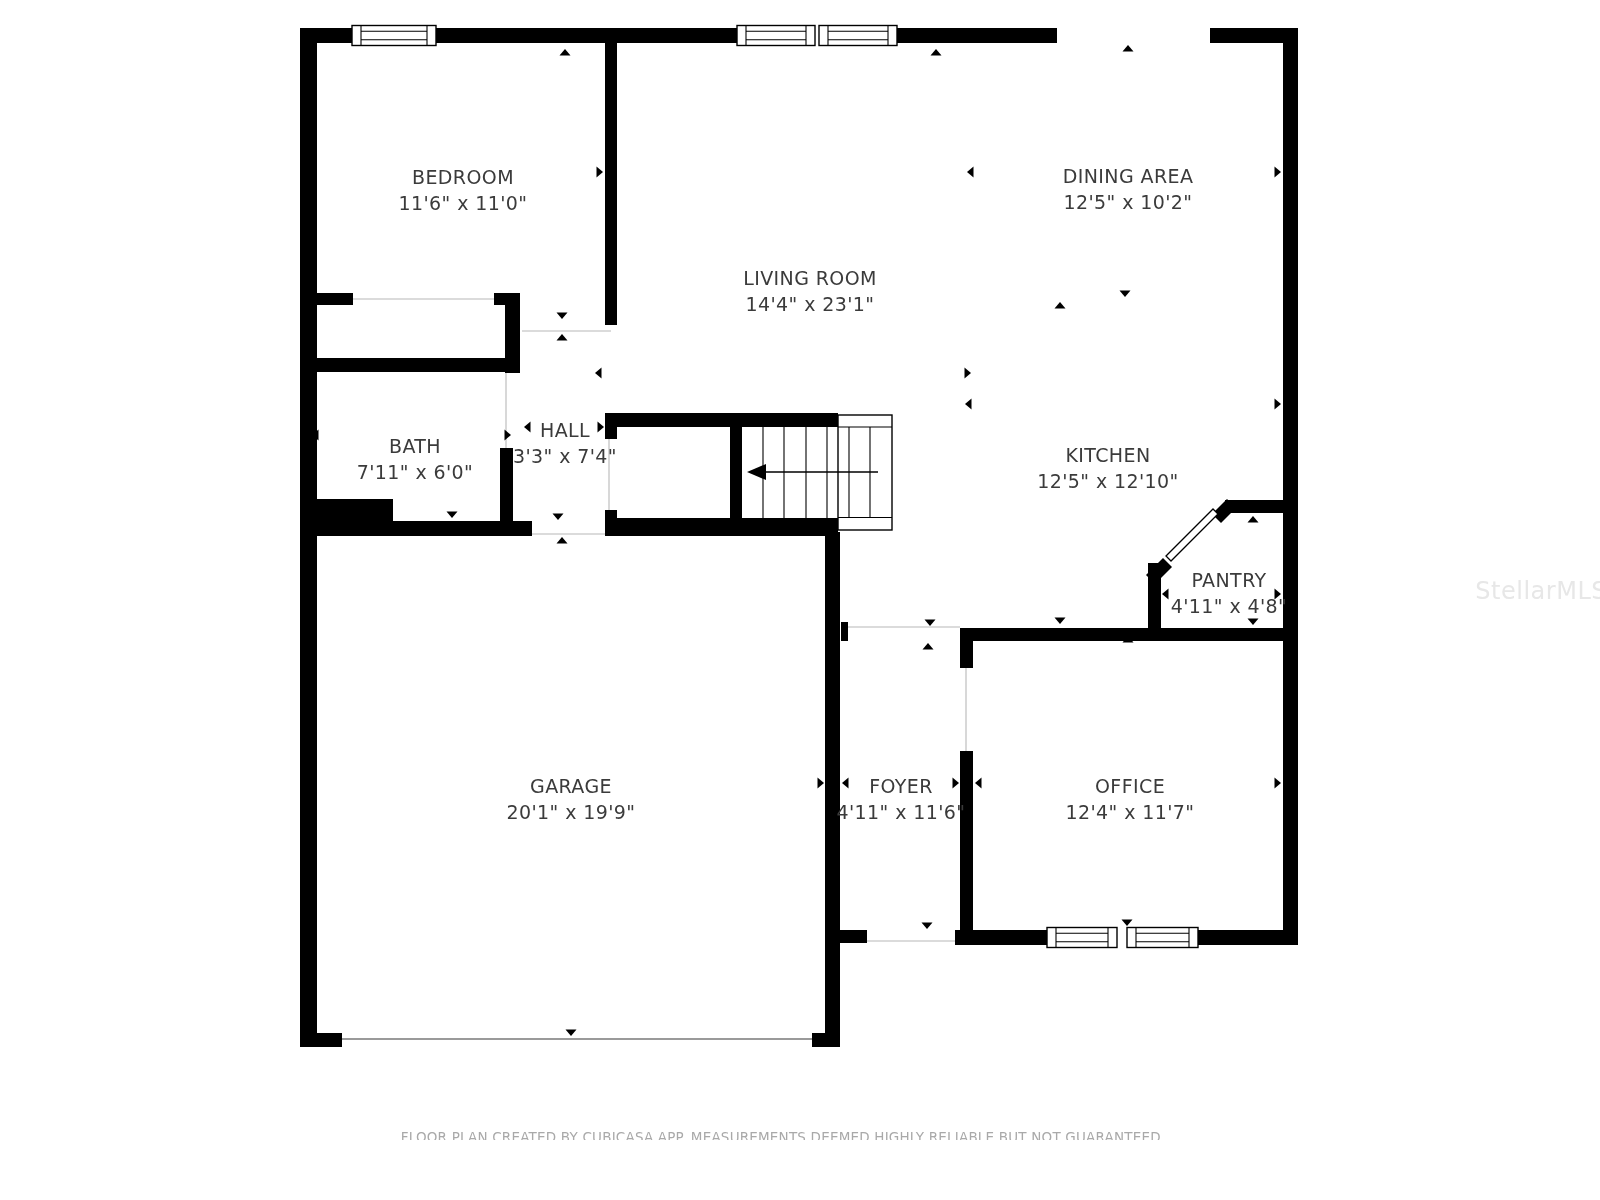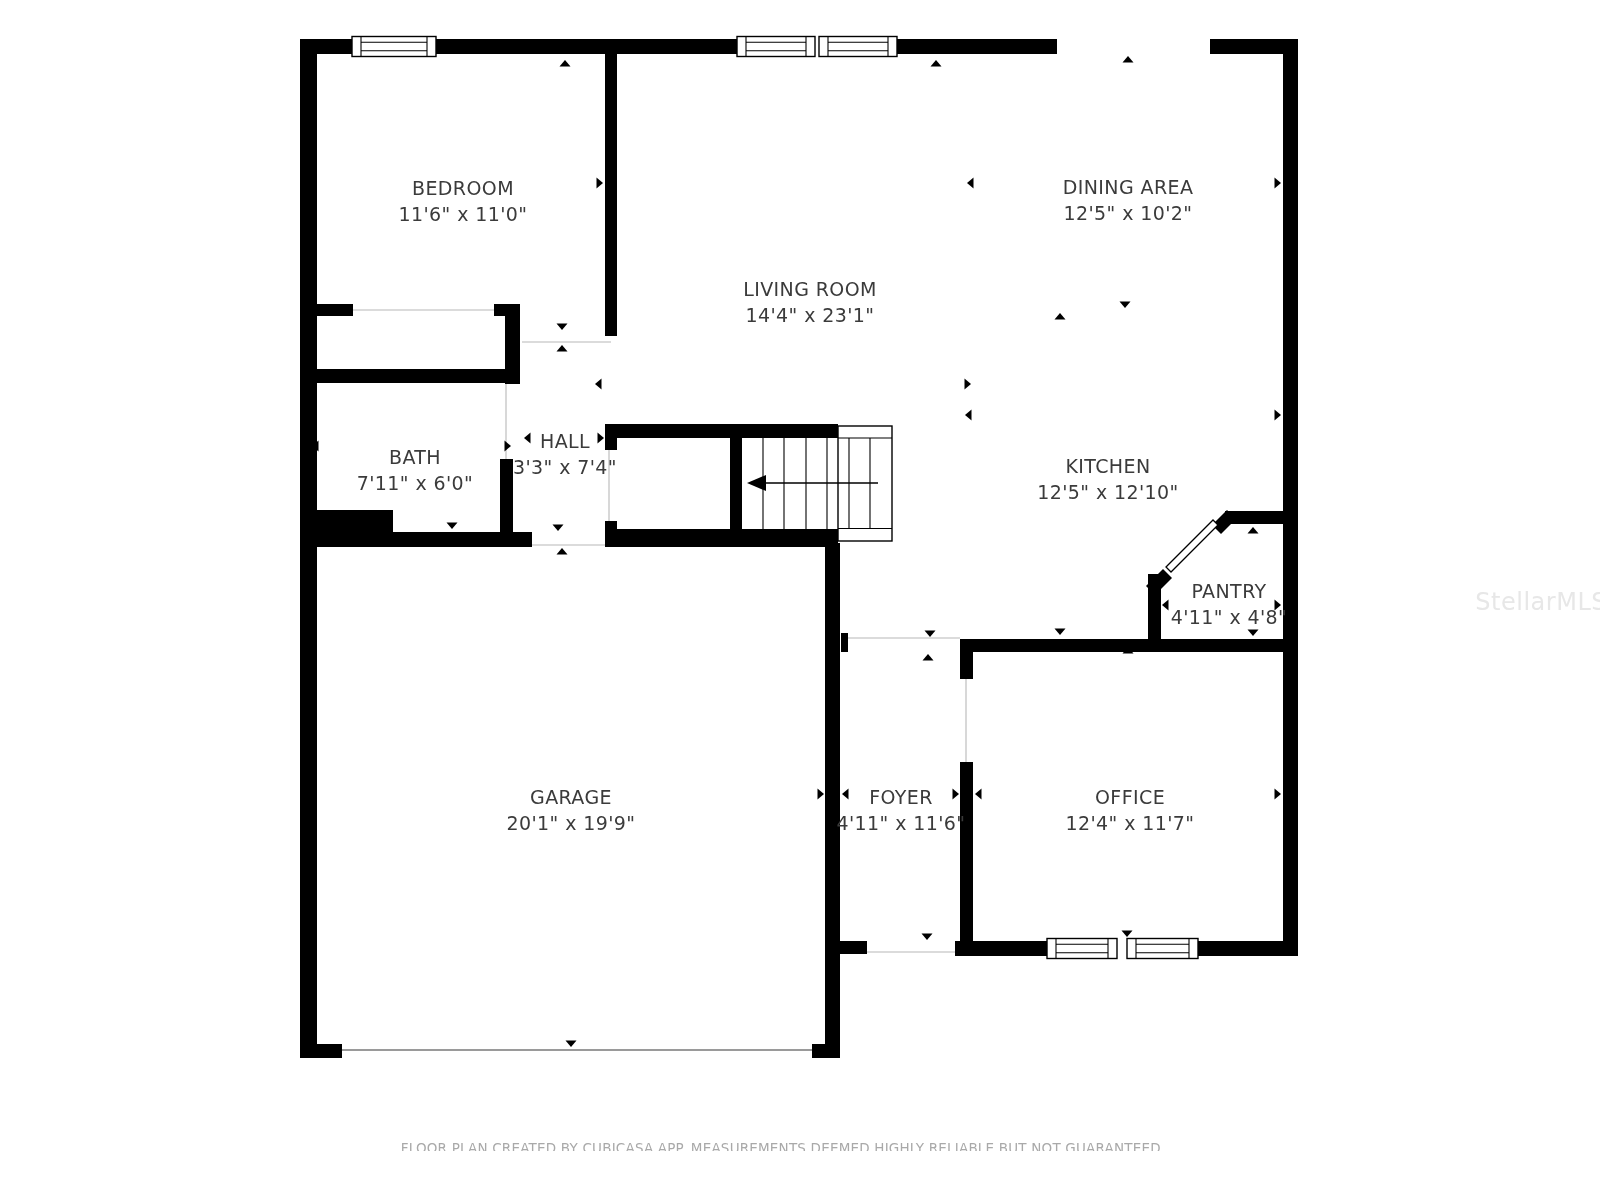--- a/index.html
+++ b/index.html
@@ -1,21 +1,21 @@
 <!DOCTYPE html>
 <html style="--wall: #000000; --background: #ffffff; --label: #3b3b3b; --footer: #a9a9a9; --watermark: #e7e7e7; --threshold: #cfcfcf; --garage-door: #9a9a9a;"><head>
 <meta charset="utf-8">
 <style>
   :root{
     --wall:#000000; --background:#ffffff; --label:#3b3b3b;
     --footer:#a9a9a9; --watermark:#e7e7e7; --threshold:#cfcfcf; --garage-door:#9a9a9a;
   }
   html,body{margin:0;padding:0;background:var(--background);}
   .page{position:relative;width:1600px;height:1140px;background:var(--background);overflow:hidden;
-        font-family:"DejaVu Sans","Liberation Sans",sans-serif;margin-top:11px;}
+        font-family:"DejaVu Sans","Liberation Sans",sans-serif;}
   svg{display:block}
   .wall{fill:var(--wall);}
   .thr{stroke:var(--threshold);stroke-width:1.6;fill:none;}
   .gdoor{stroke:var(--garage-door);stroke-width:2;fill:none;}
   .win{fill:#ffffff;stroke:var(--wall);stroke-width:1.4;}
   .winline{stroke:var(--wall);stroke-width:1.1;fill:none;}
   .open-stair{fill:#ffffff;stroke:var(--wall);stroke-width:1.4;}
   .sline{stroke:var(--wall);stroke-width:1.2;fill:none;}
   .step{stroke:var(--wall);stroke-width:1.1;fill:none;}
   .tri{fill:var(--wall);}

